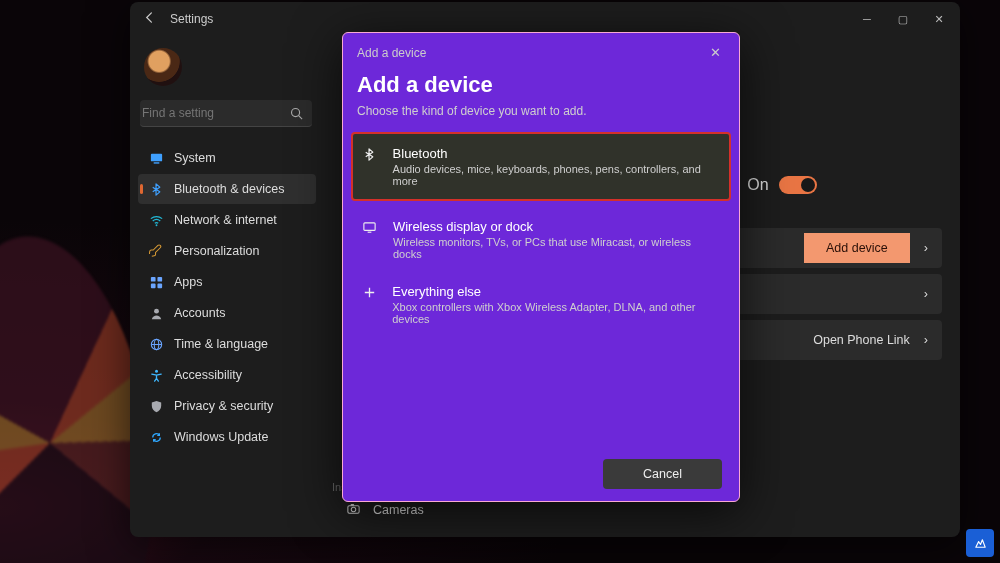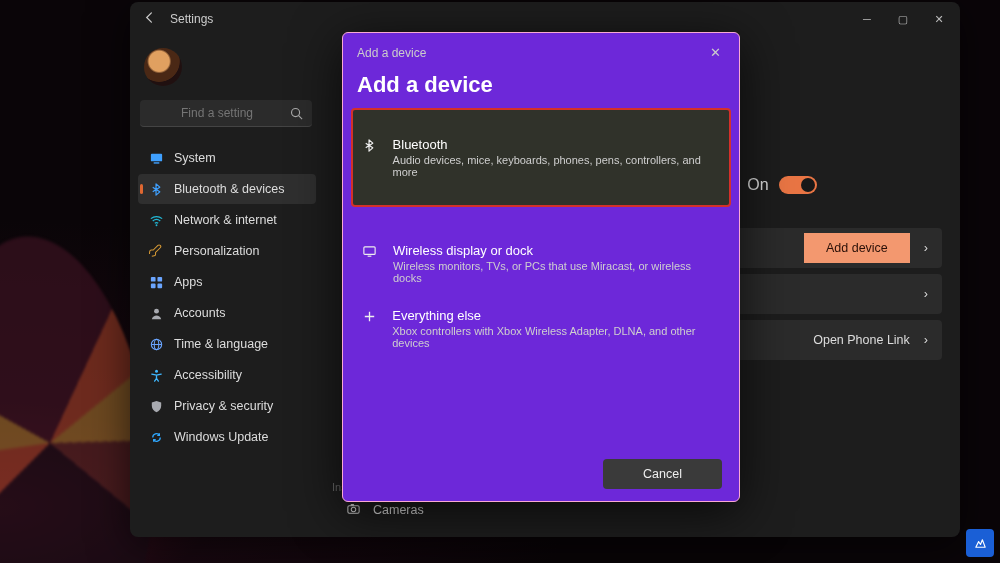--- a/index.html
+++ b/index.html
@@ -24,22 +24,22 @@
   .titlebar { height: 34px; display: flex; align-items: center; padding: 0 8px; color: #ccc; font-size: 12px; }
   .titlebar .back { width: 22px; text-align:center; font-size: 13px; margin-right: 10px; cursor:pointer; }
   .titlebar .win-controls { margin-left: auto; display: flex; gap: 22px; padding-right: 6px; }
   .titlebar .win-controls span { width: 14px; text-align:center; font-size:11px; cursor:pointer; color:#bbb; }
   .body { display:flex; height: calc(100% - 34px); }
   .sidebar { width: 190px; padding: 6px 4px 10px 8px; }
   .avatar { width:38px; height:38px; border-radius:50%; margin: 6px 6px 14px 6px;
     background: radial-gradient(circle at 40% 35%, #e0a060 0 30%, #4a2815 36% 60%, #201010 62% 100%); }
   .search { margin: 2px 4px 16px 2px; position:relative; }
   .search input {
-    width: 100%; padding: 6px 26px 6px 8px; background: #2b2b2b; border: none;
-    border-bottom: 1px solid #444; border-radius: 4px; color: #ddd; font-size: 12px; text-align: center;
+    width: 100%; padding: 6px 26px 6px 2px; background: #2b2b2b; border: none;
+    border-bottom: 1px solid #444; border-radius: 4px; color: #ddd; font-size: 12px;
   }
   .search .search-ico { position:absolute; right:8px; top:6px; color:#aaa; font-size:12px; }
   .nav { list-style:none; }
   .nav li { display:flex; align-items:center; gap:10px; padding:7px 10px; border-radius:4px;
     font-size: 12.5px; color:#ddd; cursor:pointer; margin-bottom:1px; }
   .nav li.active { background:#2f2f2f; position: relative; }
   .nav li.active::before { content:""; position:absolute; left:2px; top:10px; bottom:10px; width:3px;
     background:#de6731; border-radius:2px; }
   .nav .ico { width:16px; height:16px; display:inline-flex; align-items:center; justify-content:center;
     font-size:12px; }
@@ -71,21 +71,21 @@
   }
   .dialog .dialog-head { display:flex; align-items:center; padding:10px 12px 4px 14px; font-size:12px; color:#ccc;}
   .dialog .close { margin-left:auto; cursor:pointer; color:#ccc; font-size:13px; padding:2px 6px; }
   .dialog h1 { font-size:22px; font-weight:600; padding:6px 14px 6px 14px; color:#fff; }
   .dialog .subtitle { font-size:12px; color:#cfcfcf; padding:0 14px 10px 14px;}
   .dialog .options { padding:4px 8px; }
   .option {
     display:flex; gap:14px; padding:12px 10px; border-radius:4px; cursor:pointer; align-items:flex-start;
   }
   .option.highlighted {
-    border:2.5px solid #d4302a; background:#30322a; padding:27px 8px; margin-bottom:24px;
+    border:2.5px solid #d4302a; background:#30322a; padding:12px 8px; margin-bottom:6px;
   }
   .option .opt-ico { width:18px; display:flex; align-items:center; justify-content:center; color:#eee; padding-top:1px;}
   .option .title { font-size:13px; color:#fff; }
   .option .desc { font-size:11px; color:#cfcfcf; margin-top:2px; }
   .dialog .footer { margin-top:auto; padding:12px 17px; display:flex; justify-content:flex-end; }
   .dialog .cancel {
     background:#3a3a3a; color:#eee; border:none; border-radius:4px; padding:8px 40px;
     font-size:12.5px; cursor:pointer;
   }
 
@@ -261,20 +261,21 @@
     </div>
   </div>
 
   <div class="dialog-backdrop"></div>
   <div class="dialog">
     <div class="dialog-head">
       <span>Add a device</span>
       <span class="close">✕</span>
     </div>
     <h1>Add a device</h1>
+    <div class="subtitle">Choose the kind of device you want to add.</div>
     <div class="options" id="dialog-options">
         <div class="option highlighted">
     <div class="opt-ico">
             <svg class="icn" viewBox="0 0 16 16">
               <path d="M7.5 2v12l4-3.5-3.8-2.5 3.8-2.5-4-3.5zM4 5.5l3.5 2.5M4 10.5l3.5-2.5" stroke="#eee" stroke-width="1.3" fill="none" stroke-linejoin="round"></path>
             </svg>
           </div>
     <div>
       <div class="title">Bluetooth</div>
       <div class="desc">Audio devices, mice, keyboards, phones, pens, controllers, and more</div>

